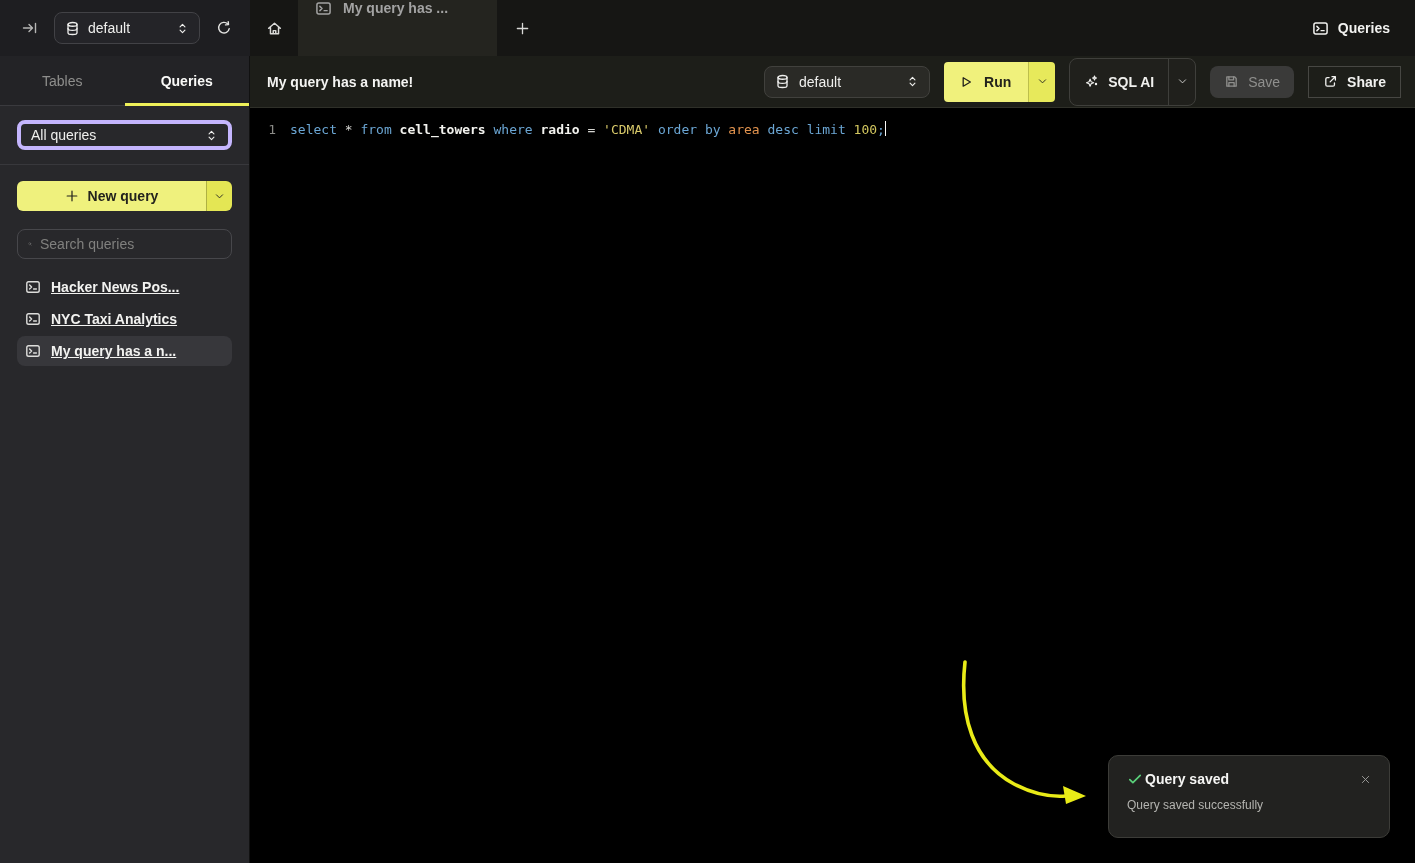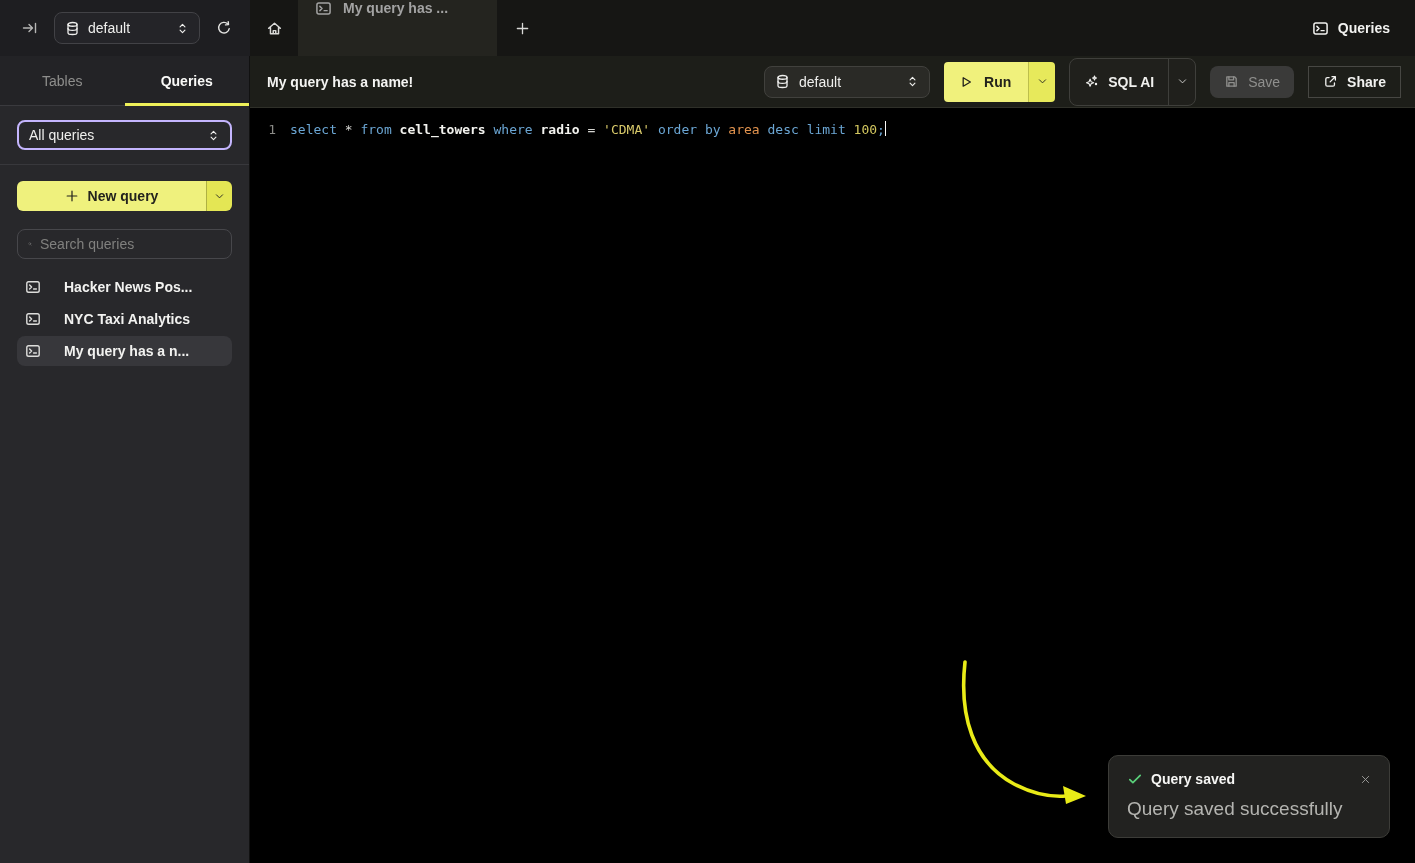--- a/index.html
+++ b/index.html
@@ -27,31 +27,31 @@
   
   .row2 { display:flex; height:807px; }
 
   
   .sidebar { width:250px; flex:none; background:#28282b; display:flex; flex-direction:column; border-right:1px solid #111; }
   .sidebar-tabs { height:50px; flex:none; display:flex; background:#232326; border-bottom:1px solid #3a3a3e; }
   .side-tab { flex:1; display:flex; align-items:center; justify-content:center; color:#8e8e8c; position:relative; cursor:pointer; }
   .side-tab.active { color:#fafaf8; font-weight:600; }
   .side-tab.active::after { content:""; position:absolute; left:0; right:0; bottom:-1px; height:3px; background:#eef059; }
   .sidebar-body { padding:14px 17px 0; display:flex; flex-direction:column; }
-  .filter-select { height:30px; border:2px solid #c4b5fd; border-radius:8px; display:flex; align-items:center; padding:0 10px; color:#efefed; cursor:pointer; }
+  .filter-select { height:30px; border:4px solid #c4b5fd; border-radius:8px; display:flex; align-items:center; padding:0 10px; color:#efefed; cursor:pointer; }
   .filter-select .grow { flex:1; }
   .side-divider { border:none; border-top:1px solid #38383c; margin:14px -17px 0; }
   .new-query { margin-top:16px; height:30px; display:flex; border-radius:6px; overflow:hidden; cursor:pointer; }
   .new-query-main { flex:1; background:#eff17d; color:#23231d; font-weight:600; display:flex; align-items:center; justify-content:center; gap:9px; }
   .new-query-chev { width:26px; background:#e4e654; color:#2c2c22; display:flex; align-items:center; justify-content:center; border-left:1px solid rgba(40,40,20,.28); }
   .search-box { margin-top:18px; height:30px; border:1px solid #47474b; border-radius:8px; display:flex; align-items:center; gap:8px; padding:0 10px; color:#8c8c8a; }
   .search-box input { flex:1; background:transparent; border:none; outline:none; color:#e9e9e7; font-family:inherit; font-size:14px; }
   .search-box input::placeholder { color:#80807e; }
   .query-list { margin-top:13px; display:flex; flex-direction:column; gap:2px; }
-  .query-item { height:30px; display:flex; align-items:center; gap:23px; padding:0 8px; border-radius:8px; color:#f2f2f0; font-weight:600; cursor:pointer; }
+  .query-item { height:30px; display:flex; align-items:center; gap:10px; padding:0 8px; border-radius:8px; color:#f2f2f0; font-weight:600; cursor:pointer;text-decoration:underline; }
   .query-item.selected { background:#37373b; }
   .query-item .q-icon { color:#dddddb; }
 
   
   .main { flex:1; background:#000000; display:flex; flex-direction:column; position:relative; }
   .main-header { height:52px; flex:none; display:flex; align-items:center; padding:0 14px 0 17px; background:#1d1e19; border-bottom:1px solid #2f3029; }
   .page-title { font-weight:600; color:#f4f4f2; }
   .toolbar { margin-left:auto; display:flex; align-items:center; gap:14px; }
   .tb-db { width:166px; height:32px; background:#2a2a26; border:1px solid #41413d; border-radius:8px; display:flex; align-items:center; gap:9px; padding:0 10px; color:#efefed; cursor:pointer; }
   .tb-db .grow { flex:1; }
@@ -73,24 +73,24 @@
   .tok-plain     { color:#d6d6d2; }
   .tok-operator  { color:#d6d6d2; }
   .tok-identifier{ color:#f2f2ee; font-weight:700; }
   .tok-string    { color:#d8c96a; }
   .tok-column    { color:#e2934e; }
   .tok-number    { color:#d3c75f; }
   .caret { display:inline-block; width:1.5px; height:15px; background:#fafaf8; vertical-align:-2px; }
 
   
   .toast { position:absolute; right:25px; bottom:25px; width:282px; height:83px; background:#222220; border:1px solid #3c3c38; border-radius:10px; padding:15px 18px 0; box-shadow:0 4px 14px rgba(0,0,0,.3); }
-  .toast-head { display:flex; align-items:center; gap:8px; }
+  .toast-head { display:flex; align-items:center; gap:2px; }
   .toast-title { font-weight:700; color:#f6f6f4; }
   .toast-close { margin-left:auto; color:#9c9c9a; cursor:pointer; display:flex; }
-  .toast-msg { margin-top:11px; color:#b4b4b0; font-size:19px; }
+  .toast-msg { margin-top:11px; color:#b4b4b0; font-size:12px; }
   .check-icon { color:#5ad07a; }
 
   
   .arrow-overlay { position:absolute; inset:0; pointer-events:none; }
 </style>
 </head>
 <body>
 
 <div class="topbar">
   <div class="topbar-left">

